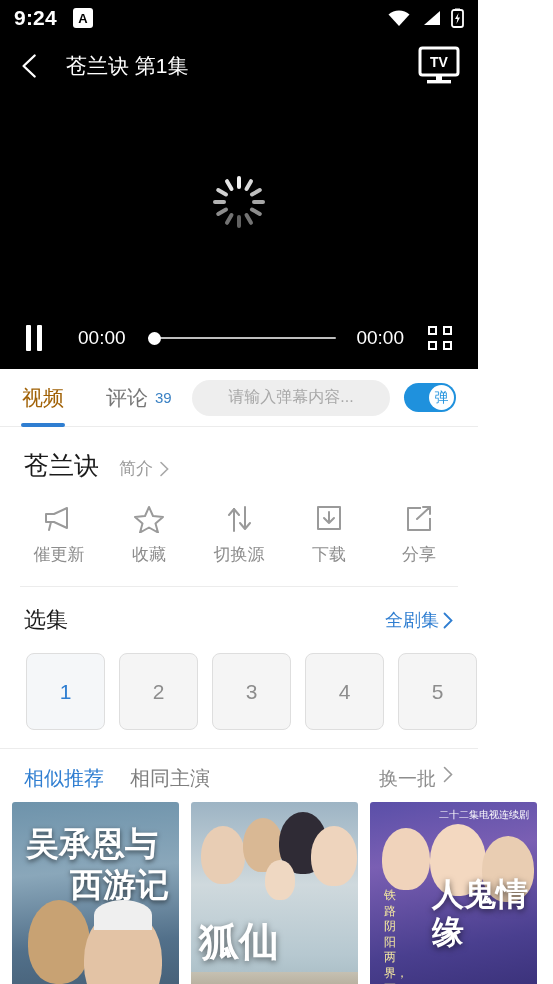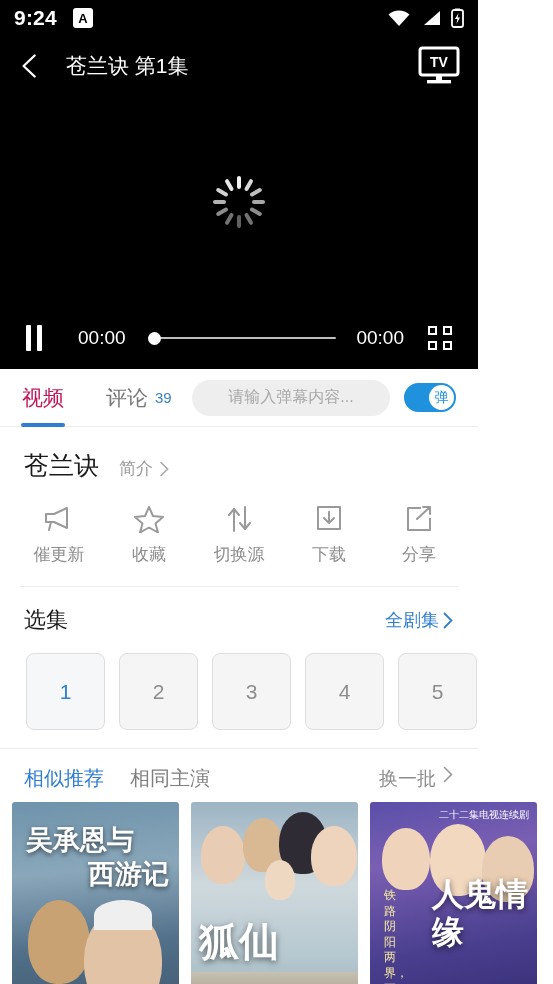--- a/index.html
+++ b/index.html
@@ -79,21 +79,21 @@
 
   
   .tabbar {
     height:58px; display:flex; align-items:center;
     padding:0 22px; border-bottom:1px solid #ececec; position:relative;
   }
   .tab {
     font-size:21px; color:#222; position:relative; height:58px;
     display:flex; align-items:center;
   }
-  .tab.active { color:#be185d; }
+  .tab.active { color:#a16207; }
   .tab.inactive { color:#777; }
   .tab-underline {
     position:absolute; bottom:0; left:50%; transform:translateX(-50%);
     width:44px; height:4px; background:#2f7ed1; border-radius:2px;
   }
   .tab-2 { margin-left:42px; }
   .tab-count { font-size:15px; color:#3b82c4; margin-left:7px; }
   .danmu-input {
     margin-left:auto; width:198px; height:36px; border-radius:18px;
     background:#eeeeee; color:#a8a8a8; font-size:16px;
@@ -155,21 +155,21 @@
     position:relative;
   }
 
   
   .art1 { background:linear-gradient(175deg,#6e93ab 0%,#8aa7ba 30%,#52708a 60%,#3b5166 100%); }
   .art2 { background:linear-gradient(180deg,#9db4c4 0%,#cfd9dd 35%,#b6c8d0 65%,#8fa6ae 100%); }
   .art3 { background:linear-gradient(170deg,#5a4fa8 0%,#7a5fb3 25%,#4a3f8f 60%,#2d2668 100%); }
 
   .art-title1 {
     position:absolute; top:22px; left:14px; right:10px;
-    color:#fff; font-size:27px; font-weight:bold; line-height:1.25;
+    color:#fff; font-size:33px; font-weight:bold; line-height:1.25;
     font-family:"Liberation Serif", serif; text-shadow:0 2px 5px rgba(0,0,0,.6);
   }
   .art-title2 {
     position:absolute; top:112px; left:8px;
     color:#fff; font-size:40px; font-weight:bold;
     font-family:"Liberation Serif", serif; text-shadow:0 2px 6px rgba(0,0,0,.55);
   }
   .art-title3 {
     position:absolute; top:74px; left:62px;
     color:#fff; font-size:32px; font-weight:bold; line-height:1.18;

